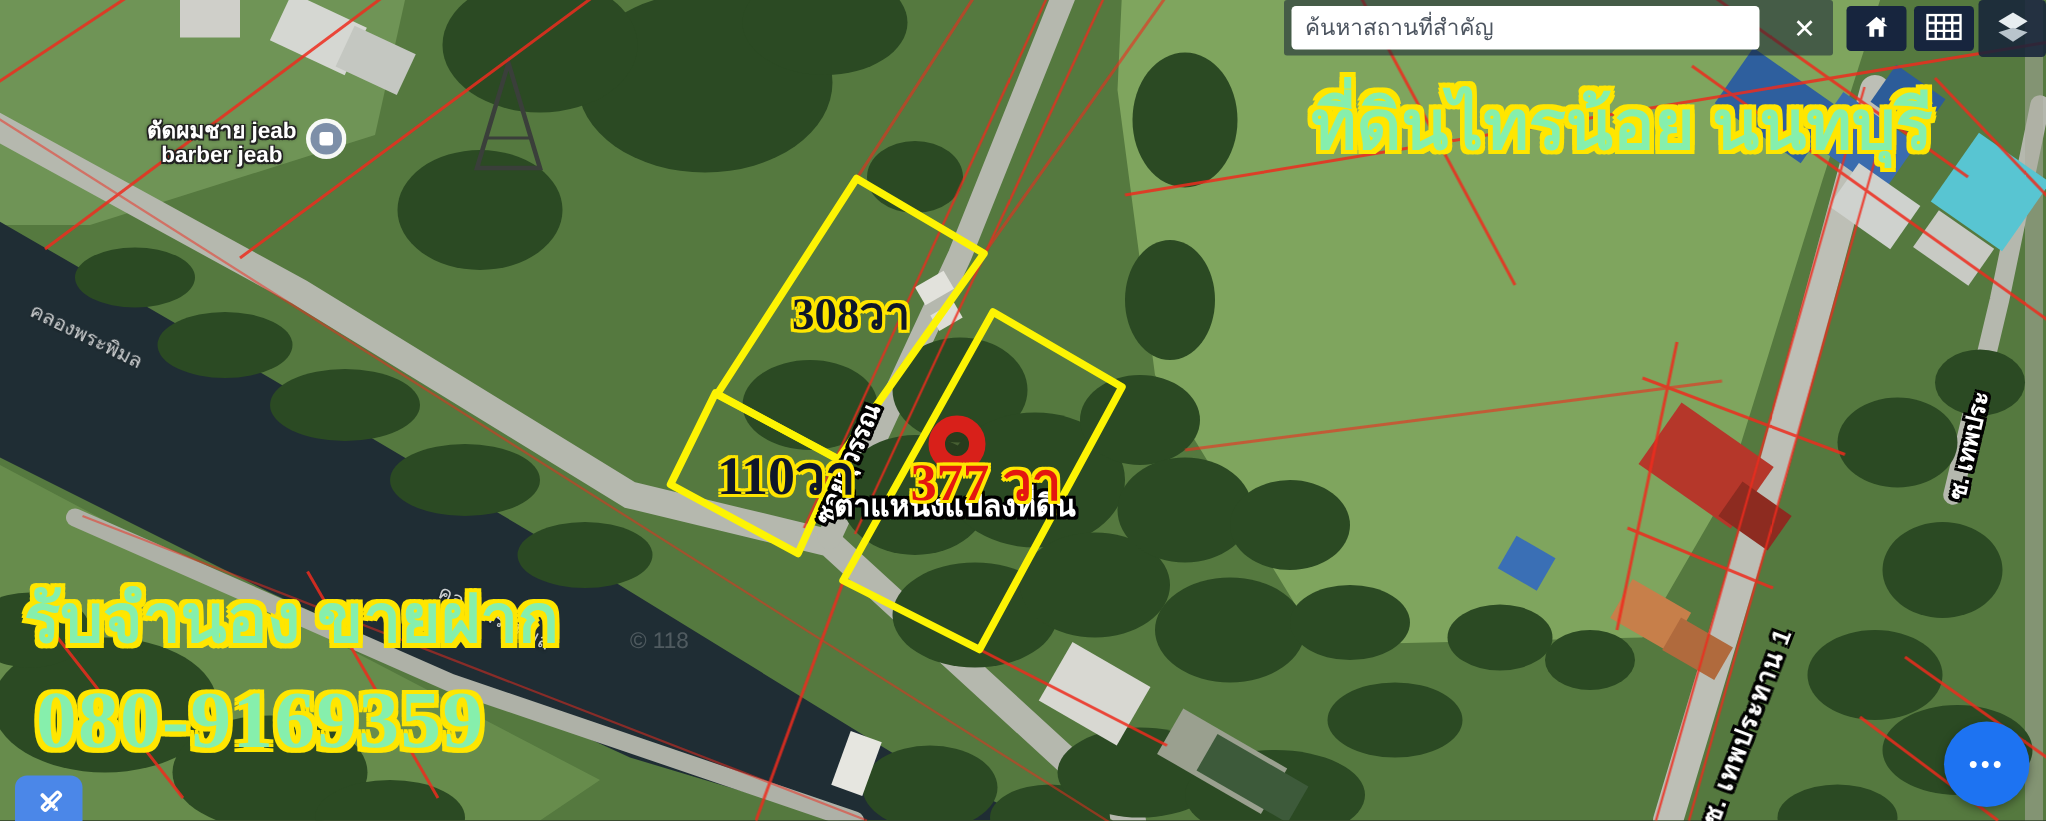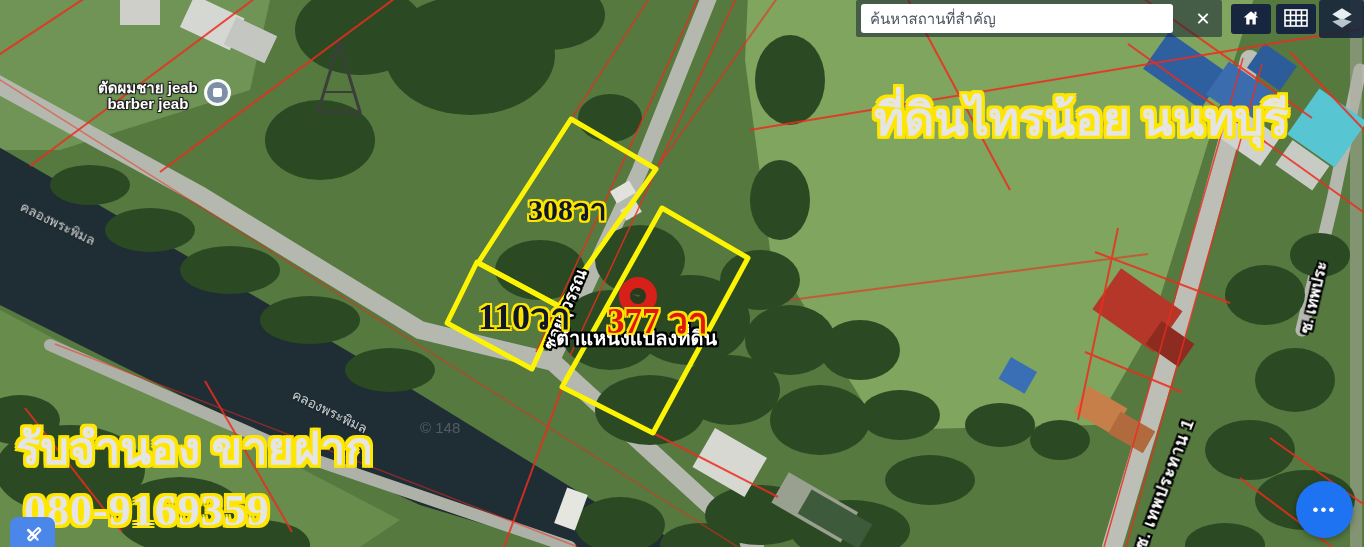--- a/index.html
+++ b/index.html
@@ -4,24 +4,24 @@
 <style>
   html,body{margin:0;padding:0;background:#222;}
   #app{position:relative;width:1364px;height:547px;overflow:hidden;
        font-family:"Liberation Sans",sans-serif;background:#55793f;}
   #terrain{position:absolute;left:0;top:0;}
 
   .lbl{position:absolute;white-space:nowrap;line-height:1.05;}
   .serif{font-family:"Liberation Serif",serif;font-weight:bold;}
 
   
-  .ol-y3{color:#e5e5e5;text-shadow:
+  .ol-y3{color:#86efac;text-shadow:
     -3px -3px 0 #ffe600, 0 -3px 0 #ffe600, 3px -3px 0 #ffe600,
     -3px  0   0 #ffe600,                  3px  0   0 #ffe600,
-    -3px  3px 0 #ffe600, 0  3px 0 #ffe600, 3px  3px 0 #ffe600; margin-top: 36px;}
+    -3px  3px 0 #ffe600, 0  3px 0 #ffe600, 3px  3px 0 #ffe600;}
   
   .ol-y2-navy{color:#0f172a;text-shadow:
     -2px -2px 0 #ffe600, 0 -2px 0 #ffe600, 2px -2px 0 #ffe600,
     -2px  0   0 #ffe600,                  2px  0   0 #ffe600,
     -2px  2px 0 #ffe600, 0  2px 0 #ffe600, 2px  2px 0 #ffe600;}
   .ol-y2-red{color:#e41610;text-shadow:
     -2px -2px 0 #ffe600, 0 -2px 0 #ffe600, 2px -2px 0 #ffe600,
     -2px  0   0 #ffe600,                  2px  0   0 #ffe600,
     -2px  2px 0 #ffe600, 0  2px 0 #ffe600, 2px  2px 0 #ffe600;}
   
@@ -197,21 +197,21 @@
       <path d="M629 306 L647 306 L638 324 Z" fill="#d8201a"></path>
       <circle cx="638" cy="296" r="13.5" fill="none" stroke="#d8201a" stroke-width="11"></circle>
       <circle cx="638" cy="296" r="8" fill="rgba(30,20,12,0.25)"></circle>
     </g>
   </svg>
 
   <div class="lbl serif ol-y3" style="left:874px;top:60px;font-size:46px;z-index:20">ที่ดินไทรน้อย นนทบุรี</div>
 
   <div class="lbl serif ol-y3" style="left:16px;top:390px;font-size:45px;z-index:20">รับจำนอง ขายฝาก</div>
 
-  <div class="lbl serif ol-y3" style="left:24px;top:452px;font-size:44px;letter-spacing:1px;z-index:20">080-9169359</div>
+  <div class="lbl serif ol-y3" style="left:24px;top:452px;font-size:54px;letter-spacing:1px;z-index:20">080-9169359</div>
 
   <div class="lbl serif ol-y2-navy" style="left:528px;top:194px;font-size:30px;z-index:15">308วา</div>
 
   <div class="lbl serif ol-y2-navy" style="left:478px;top:299px;font-size:36px;z-index:15">110วา</div>
 
   <div class="lbl serif ol-y2-red" style="left:607px;top:304px;font-size:35px;z-index:15">377 วา</div>
 
   <div class="lbl ol-k2" style="left:556px;top:328px;font-size:20px;font-weight:bold;z-index:14">ตำแหน่งแปลงที่ดิน</div>
 
   <div class="lbl ol-k1" style="left:98px;top:80px;font-size:15px;font-weight:bold;text-align:center;z-index:20">
@@ -224,21 +224,21 @@
     </div>
   </div>
 
   <div class="lbl faint" style="left:24px;top:200px;font-size:13.5px;transform:rotate(26deg);transform-origin:0 0;z-index:12">คลองพระพิมล</div>
   <div class="lbl faint" style="left:296px;top:388px;font-size:13.5px;transform:rotate(26deg);transform-origin:0 0;z-index:12">คลองพระพิมล</div>
 
   <div class="lbl ol-k2" style="left:549px;top:340px;font-size:17px;font-weight:bold;transform:rotate(-67deg);transform-origin:0 50%;z-index:13">ซอยสุวรรณ</div>
   <div class="lbl ol-k2" style="left:1140px;top:540px;font-size:17px;font-weight:bold;letter-spacing:1px;transform:rotate(-69deg);transform-origin:0 50%;z-index:13">ซ. เทพประทาน 1</div>
   <div class="lbl ol-k2" style="left:1306px;top:325px;font-size:16px;font-weight:bold;transform:rotate(-77deg);transform-origin:0 50%;z-index:13">ซ. เทพประ</div>
 
-  <div class="lbl" style="left:420px;top:420px;font-size:15px;color:rgba(255,255,255,.22);z-index:11">© 148</div>
+  <div class="lbl" style="left:420px;top:420px;font-size:15px;color:rgba(255,255,255,.22);z-index:11">© 118</div>
 
   <div class="search-wrap">
     <input type="text" placeholder="ค้นหาสถานที่สำคัญ" style="">
     <button class="clear-btn">✕</button>
   </div>
 
   <button class="map-btn" id="btn-home">
     <span>
       <svg width="22" height="22" viewBox="0 0 24 24" fill="#fff">
         <path d="M4 11.5 L12 4.5 L20 11.5 H17.2 V19 H13.6 V13.6 H10.4 V19 H6.8 V11.5 Z"></path>

